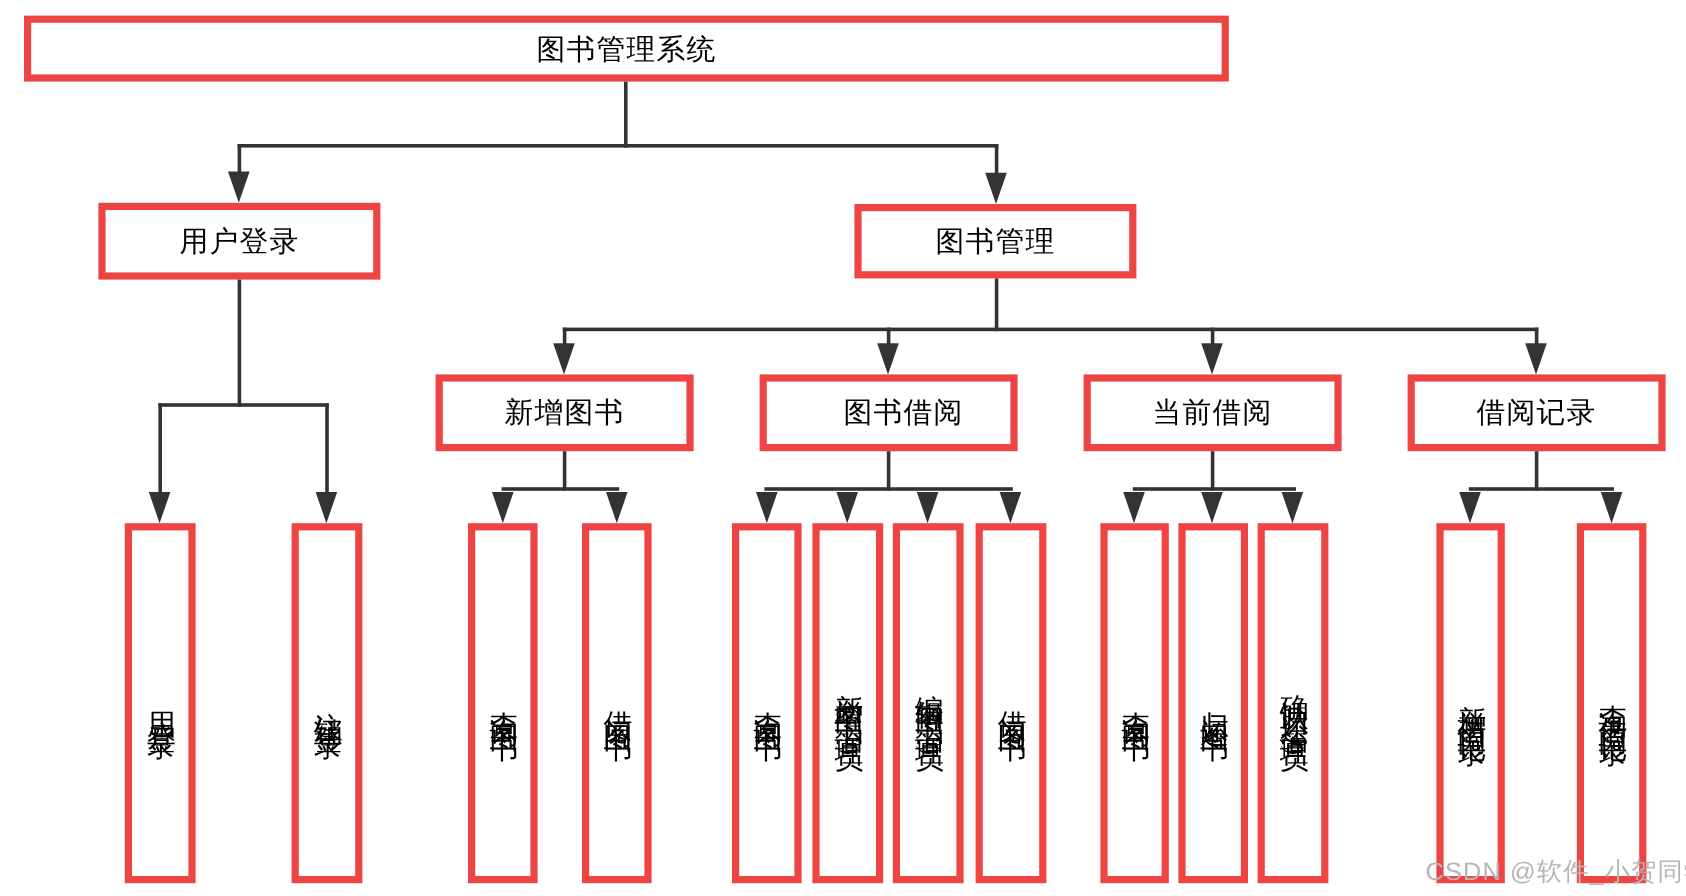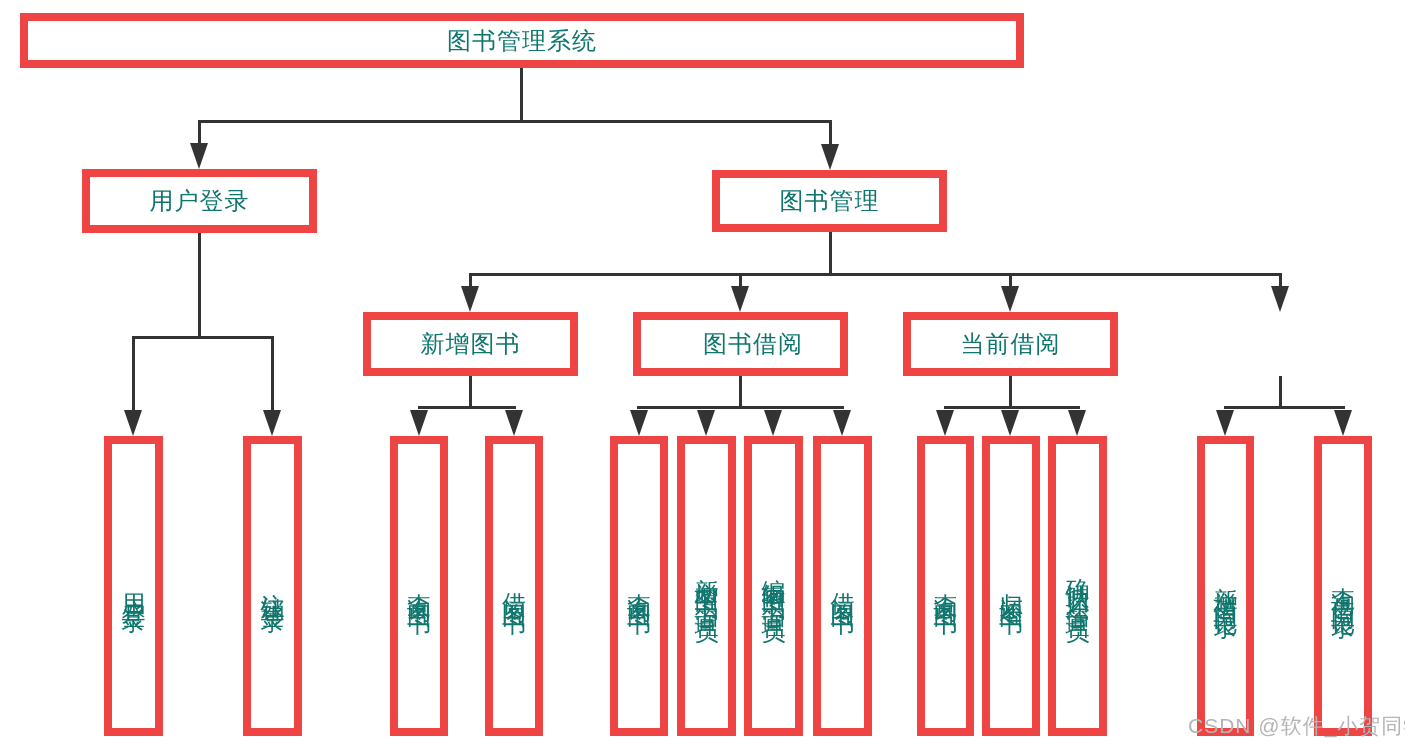--- a/index.html
+++ b/index.html
@@ -7,26 +7,26 @@
     position: relative;
     width: 1405px;
     height: 747px;
     background: #ffffff;
     font-family: "Liberation Sans", "DejaVu Sans", sans-serif;
     overflow: hidden;
   }
   .box {
     position: absolute;
     box-sizing: border-box;
-    border: 8px solid #ef4444;
+    border: 6px solid #ef4444;
     background: #ffffff;
     display: flex;
     align-items: center;
     justify-content: center;
-    color: #0f766e;
+    color: #000000;
     font-size: 24px;
     letter-spacing: 1px;
     white-space: nowrap;
   }
   .leaf span {
     writing-mode: vertical-lr;
     text-orientation: mixed;
     letter-spacing: 6px;
     line-height: 1;
     white-space: nowrap;
@@ -95,20 +95,23 @@
 
   <div class="box" style="left:363px; top:312px; width:215px; height:64px;">
     <span>新增图书</span>
   </div>
   <div class="box" style="left:633px; top:312px; width:215px; height:64px;padding-left:25px;">
     <span>图书借阅</span>
   </div>
   <div class="box" style="left:903px; top:312px; width:215px; height:64px;">
     <span>当前借阅</span>
   </div>
+  <div class="box" style="left:1173px; top:312px; width:215px; height:64px;">
+    <span>借阅记录</span>
+  </div>
 
   <div class="vline" style="left:469px; top:376px; height:33px;"></div>
   <div class="hline" style="left:418px; top:406px; width:98px;"></div>
   <div class="arrow" style="left:410px; top:410px;"></div>
   <div class="arrow" style="left:505px; top:410px;"></div>
 
   <div class="vline" style="left:739px; top:376px; height:33px;"></div>
   <div class="hline" style="left:637px; top:406px; width:207px;"></div>
   <div class="arrow" style="left:630px; top:410px;"></div>
   <div class="arrow" style="left:697px; top:410px;"></div>

